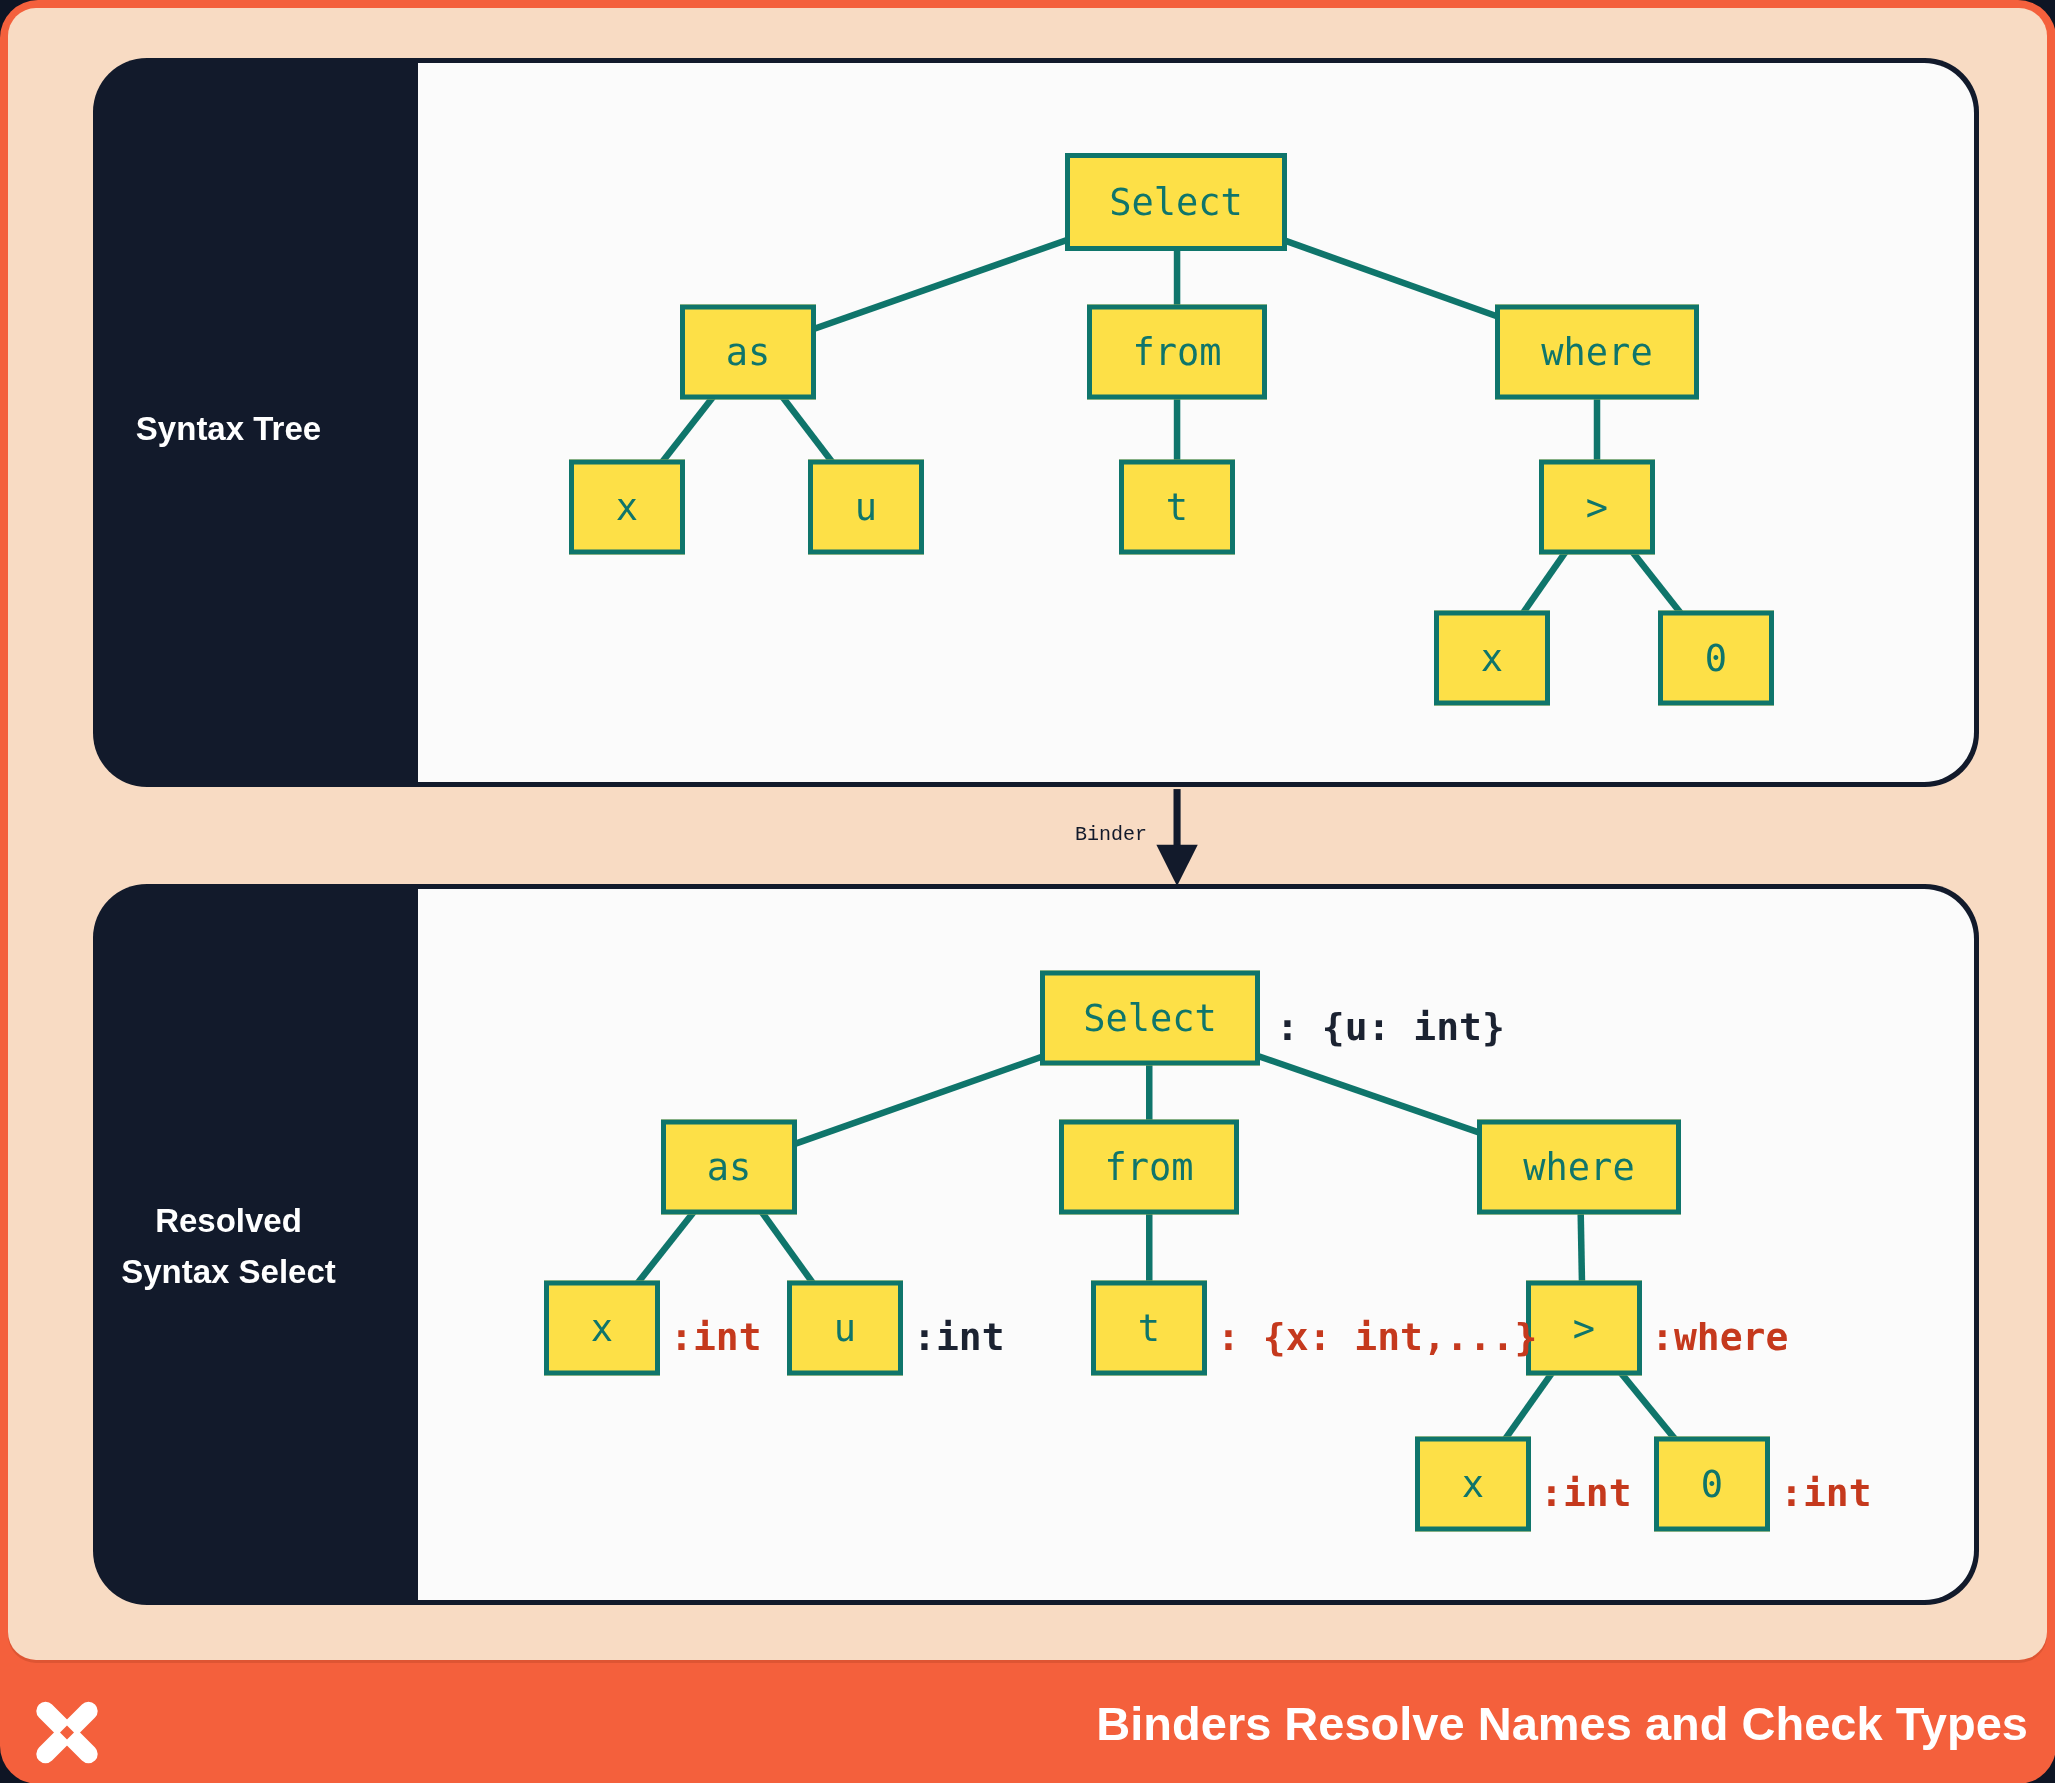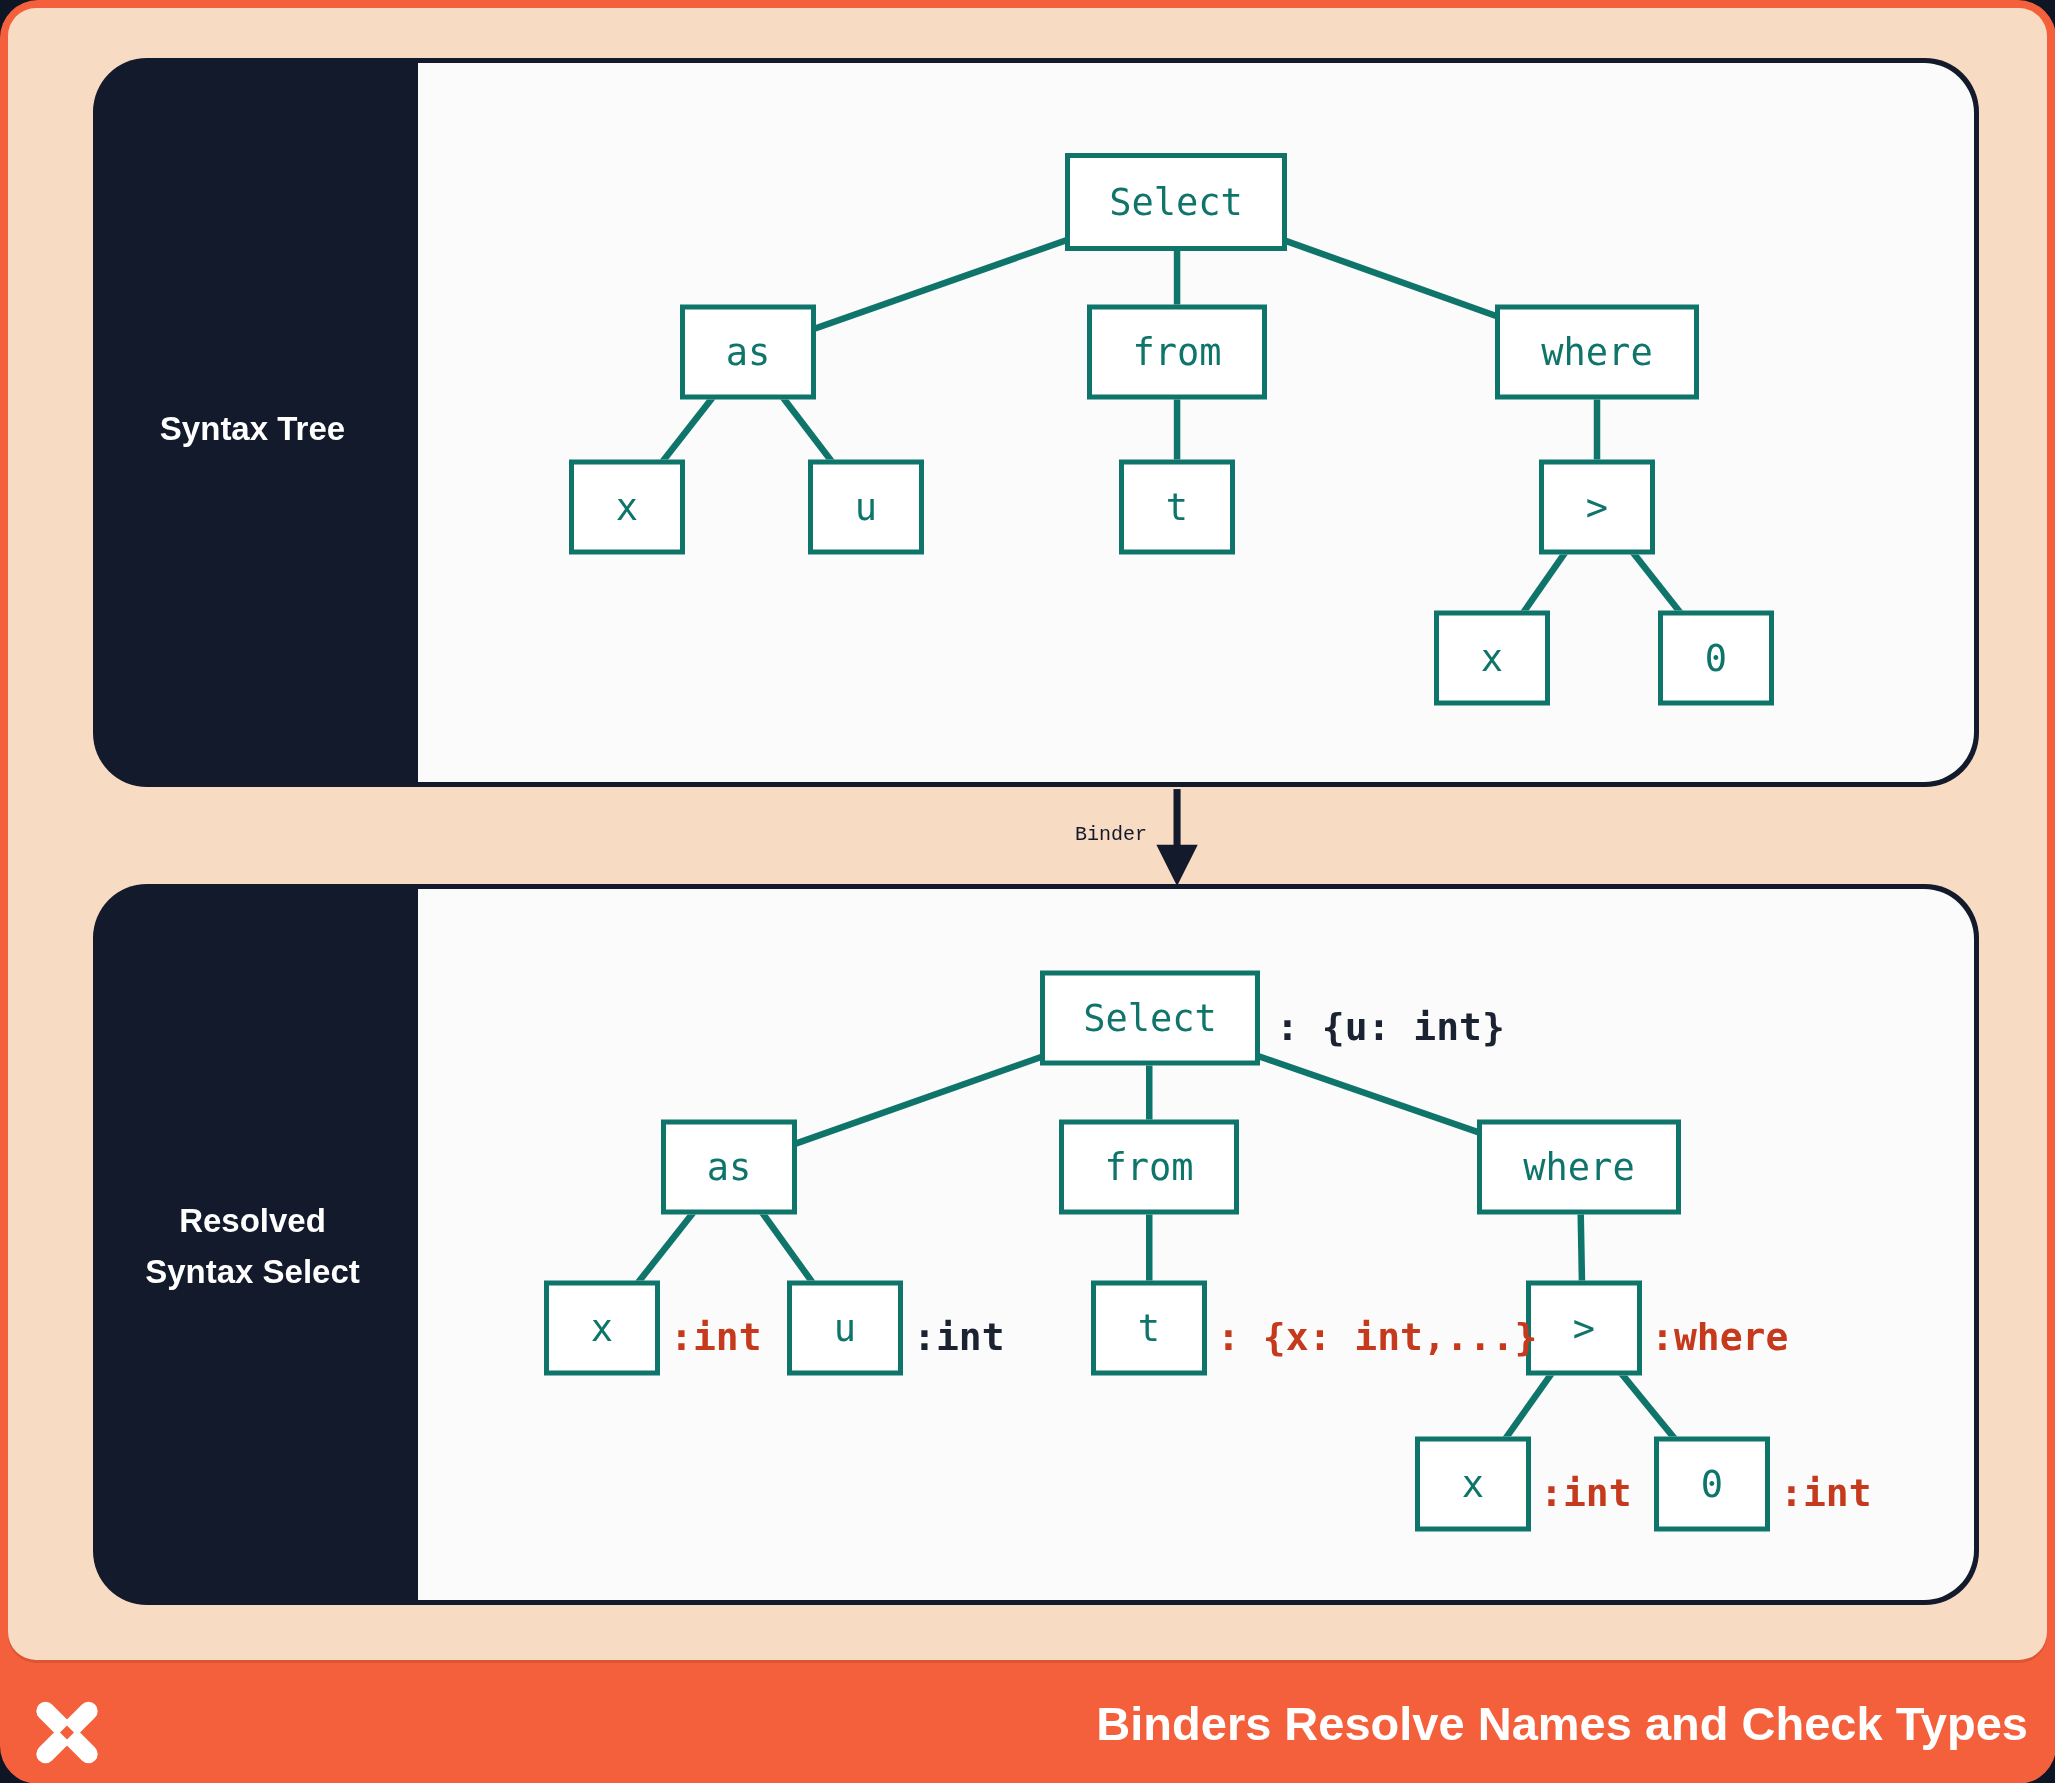--- a/index.html
+++ b/index.html
@@ -19,29 +19,29 @@
     background:#121A2B;border-radius:54px;
   }
   .panel--syntax{top:58px;height:729px;}
   .panel--resolved{top:884px;height:721px;}
   .panel-content{
     position:absolute;left:325px;top:5.3px;right:5.3px;bottom:5.3px;
     background:#FBFBFB;border-radius:0 50px 50px 0;
   }
   
   .lbl{position:absolute;color:#fff;font-size:33px;font-weight:bold;
-       text-align:center;width:271px;left:93px;line-height:51px;padding-left:24px;}
+       text-align:center;width:271px;left:93px;line-height:51px;}
   .lbl--syntax{top:403px;}
   .lbl--resolved{top:1195px;}
   
   svg.edges{position:absolute;left:0;top:0;width:2056px;height:1784px;pointer-events:none;}
   
   .node{
     position:absolute;transform:translate(-50%,-50%);
-    background:#ffffff;border:5.3px solid #0F756B;box-sizing:border-box;
+    background:#fde047;border:5.3px solid #0F756B;box-sizing:border-box;
     display:flex;align-items:center;justify-content:center;
     color:#0F756B;font-family:"DejaVu Sans Mono",monospace;font-size:37px;
   }
   
   .n-t-select{left:1176px;top:202px;width:222px;height:98px;}
   .n-t-as{left:748px;top:352px;width:136px;height:95px;}
   .n-t-from{left:1177px;top:352px;width:180px;height:95px;}
   .n-t-where{left:1597px;top:352px;width:204px;height:95px;}
   .n-t-x1{left:627px;top:507px;width:116px;height:95px;}
   .n-t-u{left:866px;top:507px;width:116px;height:95px;}

